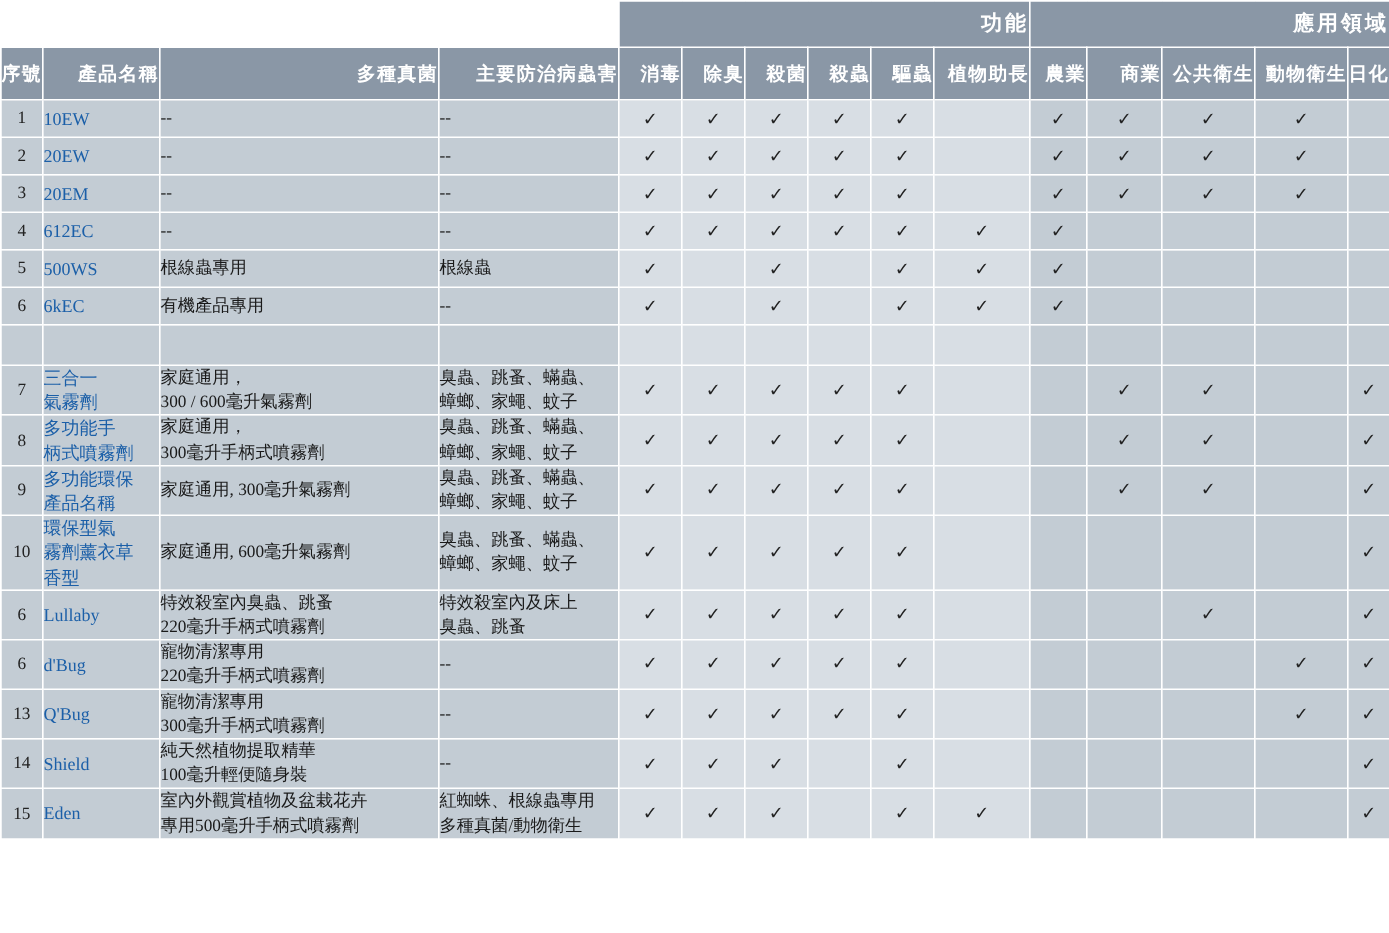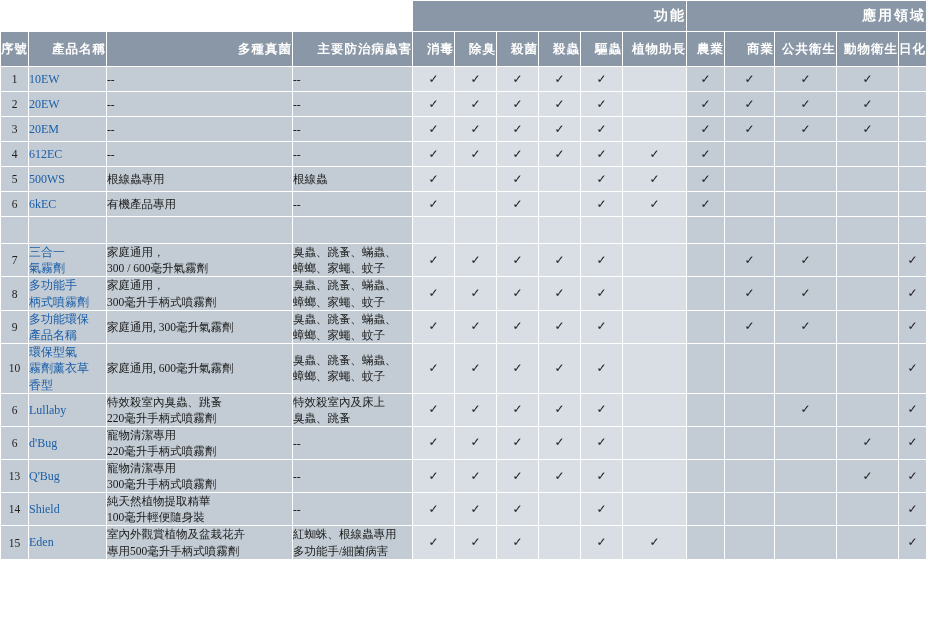--- a/index.html
+++ b/index.html
@@ -508,21 +508,21 @@
         <td class="c-idx">15</td>
         <td class="c-name">
           <span class="nl">Eden</span>
         </td>
         <td class="c-desc">
           <span class="nl">室內外觀賞植物及盆栽花卉</span>
           <span class="nl">專用500毫升手柄式噴霧劑</span>
         </td>
         <td class="c-pest">
           <span class="nl">紅蜘蛛、根線蟲專用</span>
-          <span class="nl">多功能手/細菌病害</span>
+          <span class="nl">多種真菌/動物衛生</span>
         </td>
         <td class="c-func"><span class="check">✓</span></td>
         <td class="c-func"><span class="check">✓</span></td>
         <td class="c-func"><span class="check">✓</span></td>
         <td class="c-func"></td>
         <td class="c-func"><span class="check">✓</span></td>
         <td class="c-func"><span class="check">✓</span></td>
         <td class="c-app"></td>
         <td class="c-app"></td>
         <td class="c-app"></td>

